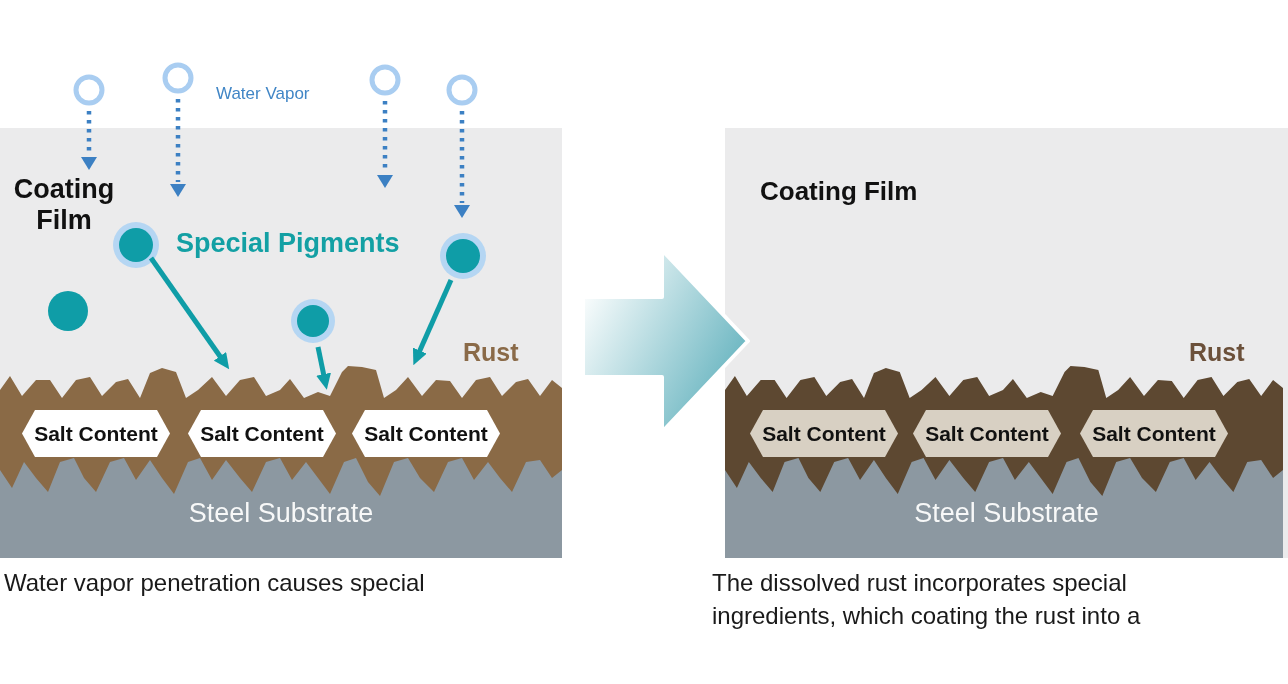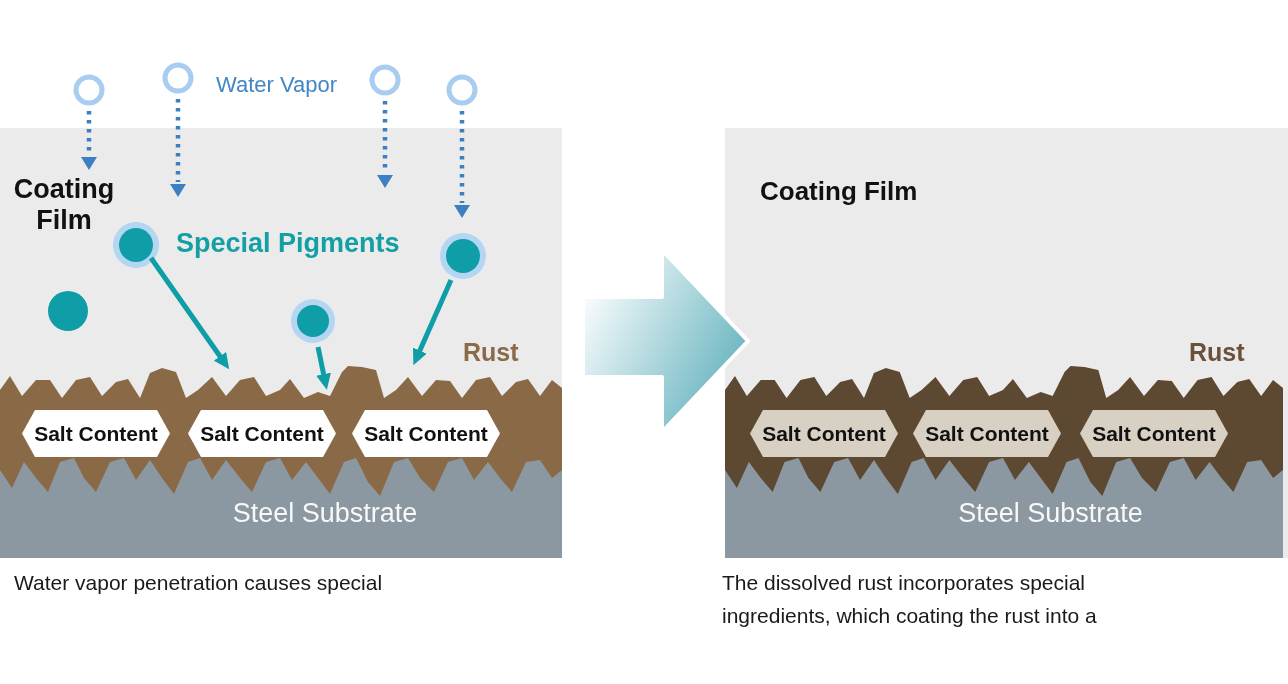--- a/index.html
+++ b/index.html
@@ -18,27 +18,27 @@
   .panel-right .salt-label{background:var(--salt-bg-right);}
   .lbl{position:absolute;white-space:nowrap;}
   .coating-film-left{left:6px;top:46px;width:116px;text-align:center;
       font-weight:bold;font-size:27px;line-height:31px;color:var(--coating-film-text);white-space:normal;}
   .coating-film-right{left:35px;top:48px;font-weight:bold;font-size:26px;color:var(--coating-film-text);}
   .special-pigments{left:176px;top:100px;font-weight:bold;font-size:27px;color:var(--special-pigments-text);}
   .rust-lbl{top:210px;font-weight:bold;font-size:25px;}
   .panel-left .rust-lbl{left:463px;color:var(--rust-text-left);}
   .panel-right .rust-lbl{left:464px;color:var(--rust-text-right);}
   .steel-lbl{left:0;top:370px;width:100%;text-align:center;
-      font-size:27px;color:var(--steel-text);white-space:normal;padding-left:44px;}
-  .water-vapor{left:216px;top:72px;font-size:22px;font-weight:500;color:var(--water-text);}
+      font-size:27px;color:var(--steel-text);white-space:normal;}
+  .water-vapor{left:216px;top:84px;font-size:17px;font-weight:500;color:var(--water-text);}
   .overlay{position:absolute;left:0;top:0;pointer-events:none;}
   .grad-start{stop-color:var(--transition-arrow-start);}
   .grad-end{stop-color:var(--transition-arrow-end);}
   .captions{position:absolute;left:0;top:566px;width:1288px;}
-  .caption{position:absolute;top:0;font-size:21px;line-height:33px;color:var(--caption-text);margin-left:10px;}
+  .caption{position:absolute;top:0;font-size:24px;line-height:33px;color:var(--caption-text);}
   .caption-left{left:4px;width:572px;}
   .caption-right{left:712px;width:576px;}
 </style>
 </head>
 <body>
 
 <div class="figure">
 
   <div class="panel panel-left">
     <svg class="strata" width="562" height="198" viewBox="0 0 562 198" preserveAspectRatio="none">

